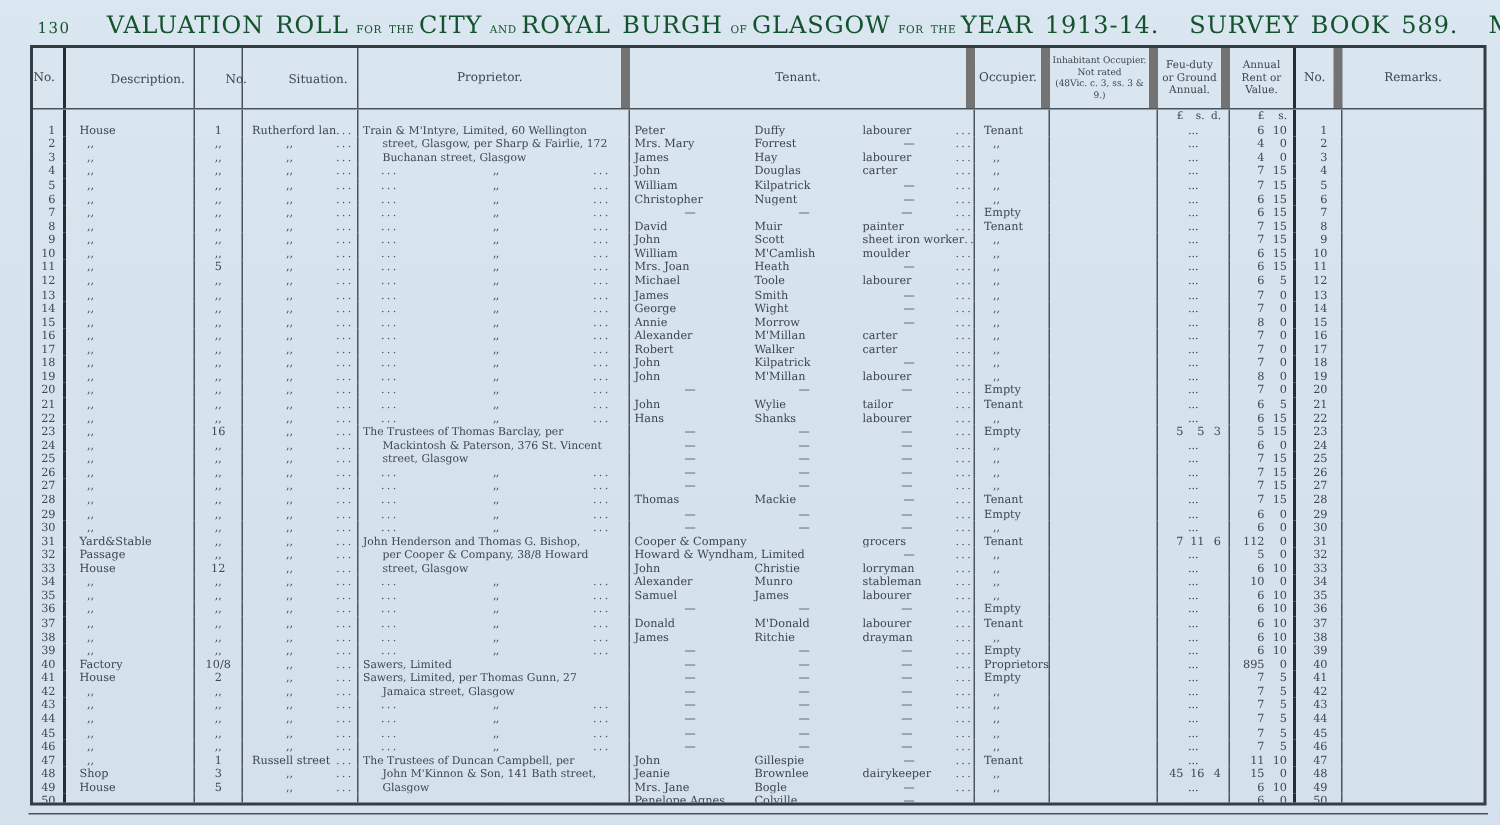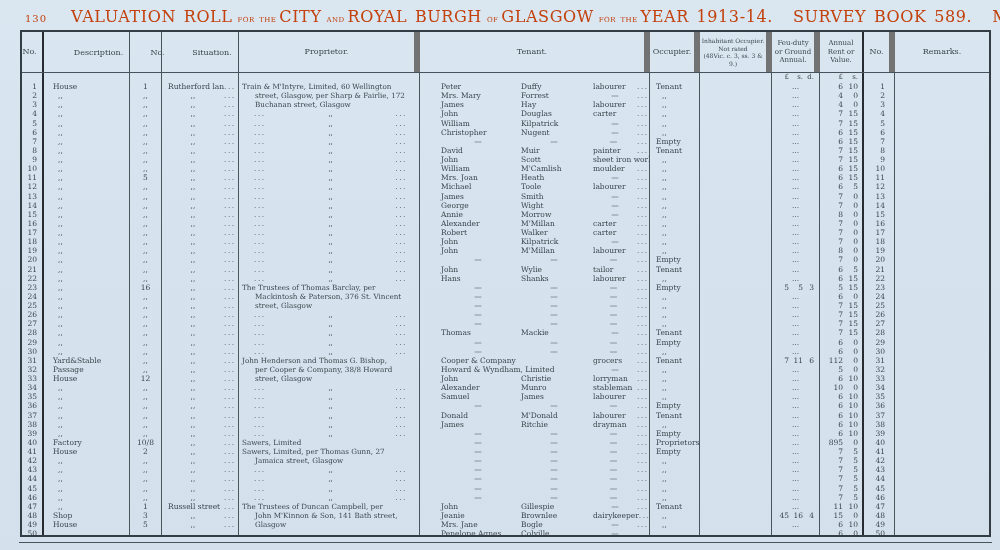--- a/index.html
+++ b/index.html
@@ -6,21 +6,21 @@
   body{
     width:1000px;height:550px;overflow:hidden;
     background:linear-gradient(180deg,#dae6f0 0%,#d6e3ee 40%,#d4e1ec 100%);
     font-family:"DejaVu Serif","Liberation Serif",serif;
     color:#3d464e;
     -webkit-font-smoothing:antialiased;
   }
   .page{position:relative;width:1000px;height:550px;}
 
   
-  .titlebar{position:absolute;top:7px;left:25px;right:6px;display:flex;align-items:baseline;white-space:nowrap;color:#c2410c;}
+  .titlebar{position:absolute;top:7px;left:25px;right:6px;display:flex;align-items:baseline;white-space:nowrap;color:#14532d;}
   .pageno{font-size:10px;letter-spacing:1px;margin-right:24px;}
   .seg{font-size:16px;letter-spacing:.6px;word-spacing:2px;margin-right:5px;}
   .seg.small{font-size:7px;text-transform:uppercase;letter-spacing:.4px;margin:0 3px 0 0;}
   .seg.gap{margin-left:15px;}
 
   
   .tbl{position:absolute;left:20px;top:30px;width:971px;height:507px;
        border:2px solid #343c44;box-sizing:border-box;display:flex;flex-direction:column;}
   .bottom-rule{position:absolute;left:19px;top:542px;width:973px;height:1px;background:#4a525a;}
 
@@ -47,21 +47,21 @@
   .sit{flex:1;padding-left:6px;overflow:hidden;white-space:nowrap;}
   .sit.dit{text-align:center;padding-left:0;}
   .dots{letter-spacing:1.5px;color:#4c545c;}
   .c3 .dots{width:14px;flex:none;}
   .c4{width:181px;}
   .pline{display:block;white-space:nowrap;font-size:7.2px;}
   .pline.i0{padding-left:3px;}
   .pline.i1{padding-left:16px;}
   .c4.pd3{display:flex;justify-content:space-between;padding:0 12px 0 15px;}
   .c5{width:230px;display:flex;}
-  .tf{width:80px;padding-left:3px;white-space:nowrap;overflow:visible;flex:none;margin-left:18px;}
+  .tf{width:80px;padding-left:3px;white-space:nowrap;overflow:visible;flex:none;}
   .ts{width:72px;white-space:nowrap;overflow:visible;flex:none;}
   .to{flex:1;white-space:nowrap;overflow:visible;}
   .tf.dash,.ts.dash{text-align:center;padding-left:0;}
   .to.dash{text-align:center;}
   .c5 .dots{width:12px;flex:none;}
   .c6{width:50px;padding-left:6px;}
   .c6.dit{padding-left:12px;}
   .c7{width:72px;}
   .c8{width:48px;display:flex;}
   .feud{flex:1;text-align:center;}

